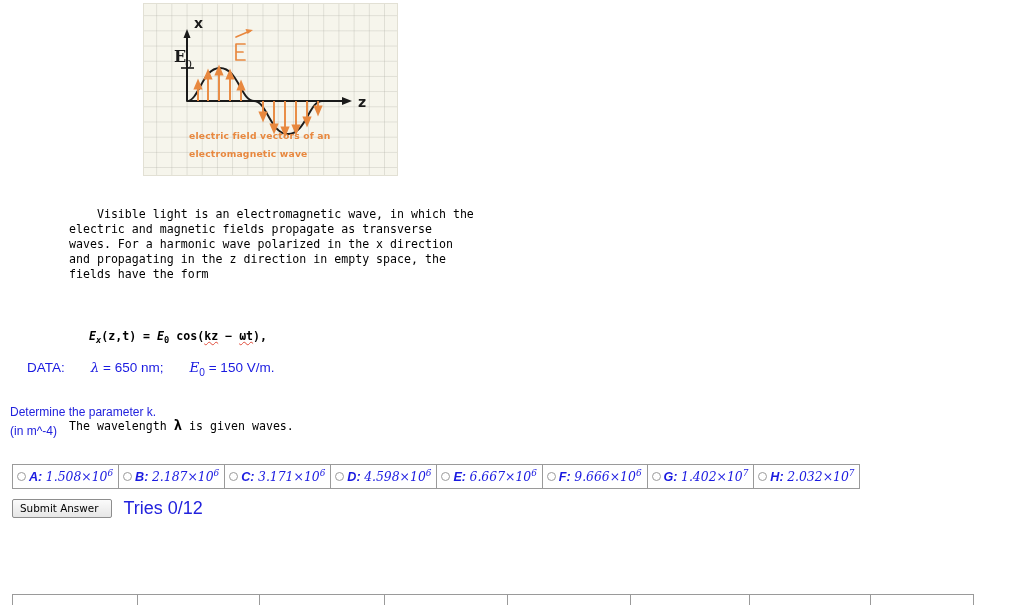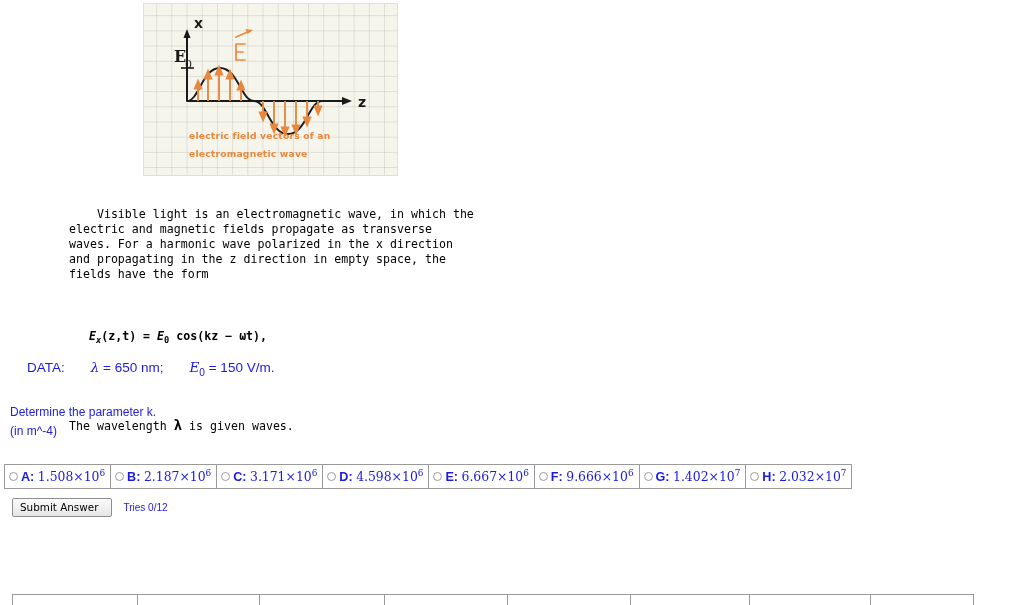--- a/index.html
+++ b/index.html
@@ -35,20 +35,21 @@
   .prose {
     position: absolute; left: 69px; top: 192px;
     font-family: "DejaVu Sans Mono", monospace;
     font-size: 11.6px; line-height: 15px;
     color: #000; white-space: pre;
   }
   .prose .eqs { display:block; margin-top: 2px; }
   .eqline { display:block; padding-left: 20px; font-weight: 700; }
   .eqline .it { font-style: italic; }
   .sq {
+    text-decoration: underline;
     text-decoration-style: wavy;
     text-decoration-color: #e04b3a;
     text-decoration-thickness: 1px;
     text-underline-offset: 1px;
     margin-top: 8px;
   }
   .tail { display:block; margin-top: 10px; }
   .lam { font-size: 14px; font-weight: 700; }
   sub { font-size: 75%; }
 
@@ -92,42 +93,42 @@
     border-radius: 50%;
     background: #fff;
     vertical-align: middle;
     margin-right: 3px;
     position: relative; top: -1px;
   }
   .opt-letter { color:#1a1ae0; font-weight: 700; }
   .opt-val { color:#1a1ae0; font-family: "DejaVu Serif", serif; font-size: 12.4px; }
   .opt-val sup { font-size: 72%; }
 
-  #options-row-1 { left: 4px; top: 464px; }
+  #options-row-1 { left: 12px; top: 464px; font-style: italic; }
   #options-row-2 { left: 12px; top: 594px; }
   #options-row-2 .cell { padding-bottom: 9px; }
 
   
   .submit-row { position: absolute; left: 12px; top: 498px; }
   .submit-btn {
     display: inline-block;
     font-family: "DejaVu Sans", sans-serif;
     font-size: 10.4px;
     color: #000;
     background: linear-gradient(#fbfbfb, #e6e6e6);
     border: 1px solid #8d8d8d;
     border-radius: 2px;
     padding: 2px 13px 3px 7px;
     vertical-align: middle;
   }
   .tries {
     display: inline-block;
     margin-left: 11px;
     color: #2222dd;
-    font-size: 10px;
+    font-size: 18px;
     vertical-align: middle;
   }
 </style>
 </head>
 <body>
 
 <div id="page">
 
   <div class="figure-wrap">
     <svg viewBox="0 0 255 173" xmlns="http://www.w3.org/2000/svg">

